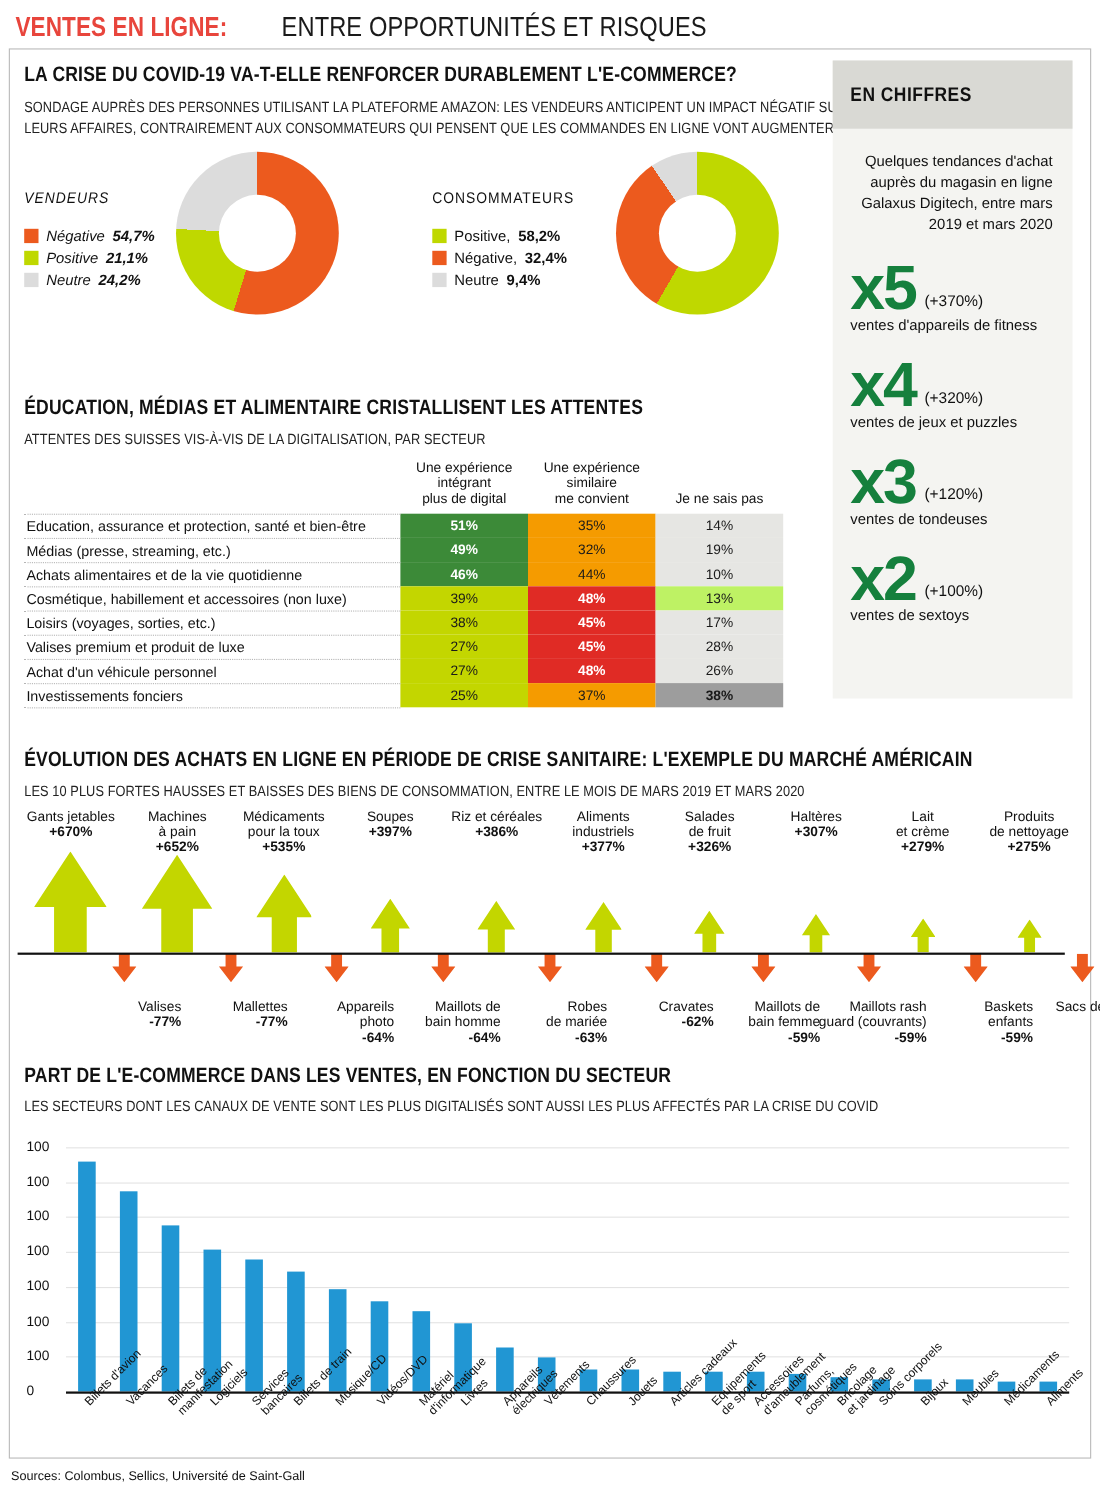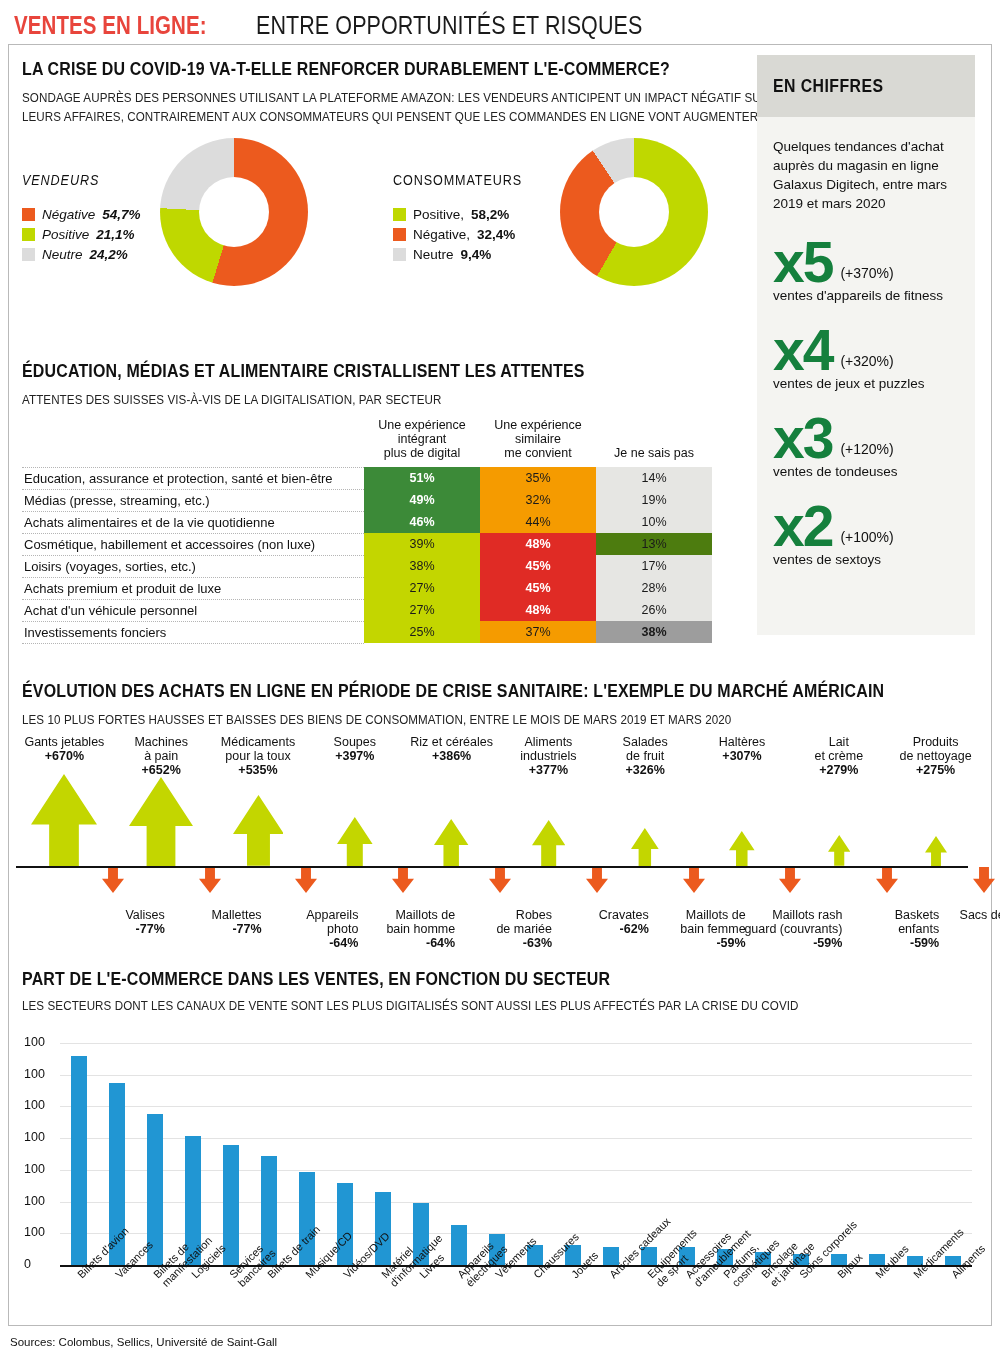--- a/index.html
+++ b/index.html
@@ -55,21 +55,21 @@
   #donut-conso .hole{ left:39px; top:39px; width:70px; height:70px; }
 
   
   #chiffres{ position:absolute; left:757px; top:55px; width:218px; height:580px;
              background:#f4f4f1; }
   #chiffres-head{ height:62px; background:#d9d9d4; display:flex; align-items:center;
                   padding-left:16px; }
   #chiffres-head span{ font-family:"Liberation Sans Narrow","Liberation Sans",sans-serif;
                        font-weight:700; font-size:18px; letter-spacing:.5px;
                        transform:scaleX(.88); transform-origin:left center; }
-  #chiffres-intro{ padding:20px 18px 0 16px; font-size:13.5px; line-height:19px; color:#111; }
+  #chiffres-intro{ padding:20px 18px 0 16px; font-size:13.5px; line-height:19px; color:#111;text-align:right; }
   .kpi{ padding:12px 0 0 16px; }
   .kpi-line{ display:flex; align-items:flex-end; gap:8px; }
   .kpi-big{ font-size:57px; font-weight:700; line-height:50px; letter-spacing:-2px; color:#15803d; }
   .kpi-pct{ font-size:14px; font-weight:400; color:#111; padding-bottom:6px; }
   .kpi-lbl{ font-size:13.5px; color:#111; margin-top:1px; }
 
   
   #s2-title{ position:absolute; left:22px; top:360px; }
   #s2-sub{   position:absolute; left:22px; top:390px; }
 
@@ -258,30 +258,30 @@
         <tr>
           <td class="lbl">Achats alimentaires et de la vie quotidienne</td>
           <td class="c hl" style="background: rgb(60, 138, 56); color: rgb(255, 255, 255);">46%</td>
           <td class="c" style="background: rgb(245, 155, 0); color: rgb(26, 26, 26);">44%</td>
           <td class="c" style="background: rgb(230, 230, 227); color: rgb(26, 26, 26);">10%</td>
         </tr>
         <tr>
           <td class="lbl">Cosmétique, habillement et accessoires (non luxe)</td>
           <td class="c" style="background: rgb(195, 214, 0); color: rgb(26, 26, 26);">39%</td>
           <td class="c hl" style="background: rgb(224, 43, 37); color: rgb(255, 255, 255);">48%</td>
-          <td class="c" style="background: #4d7c0f; color: rgb(26, 26, 26);">13%</td>
+          <td class="c" style="background: #bef264; color: rgb(26, 26, 26);">13%</td>
         </tr>
         <tr>
           <td class="lbl">Loisirs (voyages, sorties, etc.)</td>
           <td class="c" style="background: rgb(195, 214, 0); color: rgb(26, 26, 26);">38%</td>
           <td class="c hl" style="background: rgb(224, 43, 37); color: rgb(255, 255, 255);">45%</td>
           <td class="c" style="background: rgb(230, 230, 227); color: rgb(26, 26, 26);">17%</td>
         </tr>
         <tr>
-          <td class="lbl">Achats premium et produit de luxe</td>
+          <td class="lbl">Valises premium et produit de luxe</td>
           <td class="c" style="background: rgb(195, 214, 0); color: rgb(26, 26, 26);">27%</td>
           <td class="c hl" style="background: rgb(224, 43, 37); color: rgb(255, 255, 255);">45%</td>
           <td class="c" style="background: rgb(230, 230, 227); color: rgb(26, 26, 26);">28%</td>
         </tr>
         <tr>
           <td class="lbl">Achat d'un véhicule personnel</td>
           <td class="c" style="background: rgb(195, 214, 0); color: rgb(26, 26, 26);">27%</td>
           <td class="c hl" style="background: rgb(224, 43, 37); color: rgb(255, 255, 255);">48%</td>
           <td class="c" style="background: rgb(230, 230, 227); color: rgb(26, 26, 26);">26%</td>
         </tr>

